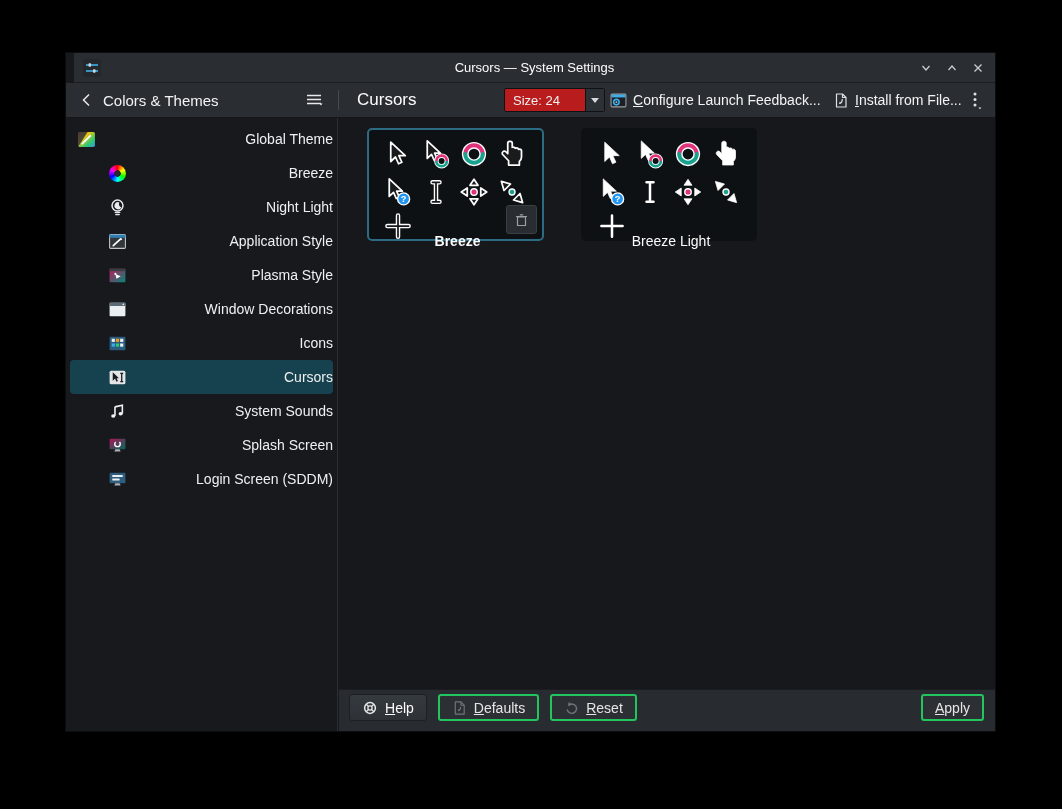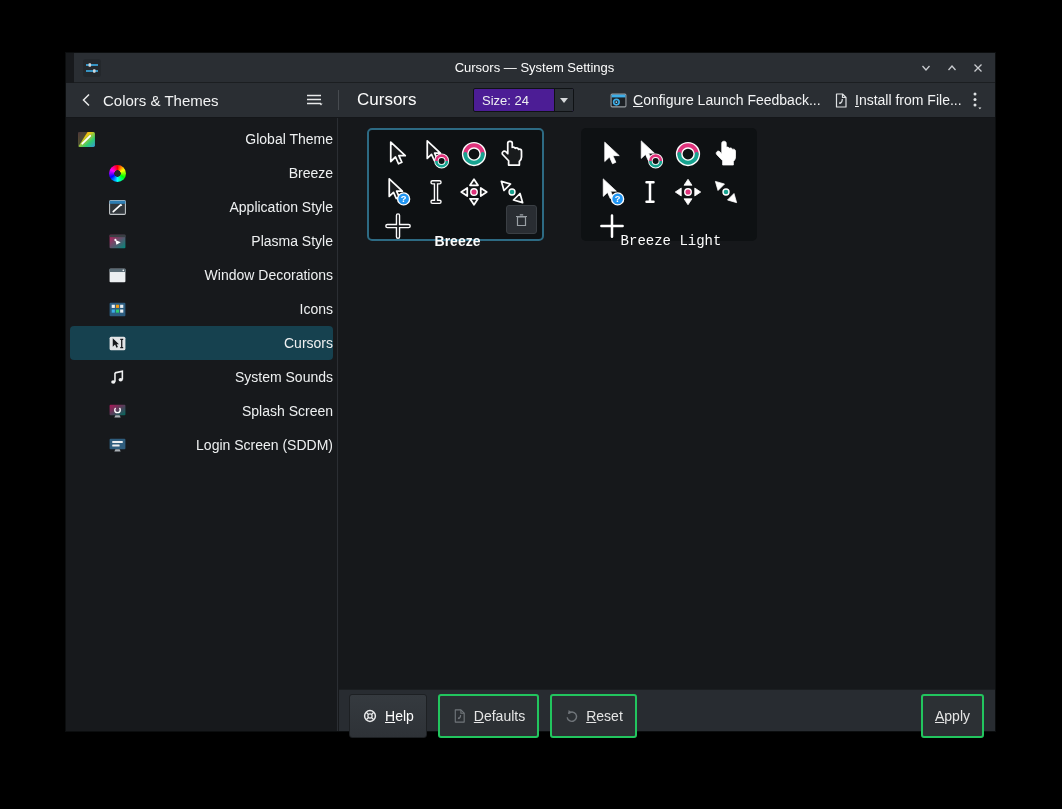--- a/index.html
+++ b/index.html
@@ -20,21 +20,21 @@
   .header { position:absolute; left:0; top:30px; right:0; height:35px; background:#2a2e33;
             border-bottom:1px solid #141619; }
   .hdr-side { position:absolute; left:0; top:0; width:272px; height:34px; display:flex; align-items:center; }
   .back-btn { width:26px; height:26px; margin-left:8px; display:flex; align-items:center; justify-content:center; }
   .side-title { color:#f2f3f4; font-size:15px; margin-left:3px; }
   .burger-btn { position:absolute; right:10px; top:4px; width:28px; height:26px;
                 display:flex; align-items:center; justify-content:center; }
   .hdr-vsep { position:absolute; left:272px; top:7px; width:1px; height:20px; background:#474b50; }
   .hdr-main { position:absolute; left:273px; top:0; right:0; height:34px; display:flex; align-items:center; }
   .page-title { color:#fcfcfc; font-size:17px; margin-left:18px; }
-  .combo { position:absolute; left:134px; top:5px; width:101px; height:24px; background:#4c1d95;
+  .combo { position:absolute; left:165px; top:5px; width:101px; height:24px; background:#b91c1c;
            border:1px solid #0f1214; border-radius:2px; display:flex; align-items:center; }
   .combo-text { color:#eef0f1; font-size:13px; padding-left:8px; flex:1; }
   .combo-arrow { width:19px; height:22px; background:#2c3136; border-left:1px solid #0f1214;
                  display:flex; align-items:center; justify-content:center; border-radius:0 1px 1px 0; }
   .combo-arrow .tri { width:0; height:0; border-left:4px solid transparent; border-right:4px solid transparent;
                       border-top:5px solid #d6d9db; }
   .tool-btn { display:flex; align-items:center; gap:6px; color:#f2f3f4; font-size:14px;
               height:28px; padding:0 6px; border-radius:3px; }
   .tb-cfg { position:absolute; left:265px; }
   .tb-install { position:absolute; left:488px; }
@@ -58,21 +58,21 @@
   .main { position:absolute; left:273px; top:65px; right:0; bottom:42px; background:#16181b; }
   .theme-card { position:absolute; border-radius:5px; background:#0e1113; }
   .card-breeze { left:28px; top:10px; width:177px; height:113px; border:2px solid #2d6a83; }
   .card-breeze-light { left:242px; top:10px; width:176px; height:113px; border:2px solid transparent; }
   .cur-grid { position:absolute; inset:0; padding:5px 10px; display:grid;
               grid-template-columns:repeat(4,38px); grid-template-rows:38px 38px 30px;
               justify-items:center; align-items:center; }
   .cur { width:30px; height:30px; }
   .card-label { position:absolute; top:115px; height:18px; text-align:center; font-size:14px; color:#fcfcfc; }
   .lbl-breeze { left:28px; width:181px; font-weight:bold; }
-  .lbl-breeze-light { left:242px; width:180px; font-weight:normal;font-family:Liberation Mono, monospace; }
+  .lbl-breeze-light { left:242px; width:180px; font-weight:normal; }
   .trash-btn { position:absolute; right:5px; bottom:5px; width:31px; height:29px;
                background:rgba(43,48,53,.92); border:1px solid #3a3f44; border-radius:3px;
                display:flex; align-items:center; justify-content:center; }
 
   
   .c-dark  .body { fill:#191b1d; stroke:#fcfcfc; stroke-width:1.4; stroke-linejoin:round; }
   .c-light .body { fill:#ffffff; stroke:#ffffff; stroke-width:0.6; stroke-linejoin:round; }
   .c-dark  .line-halo { stroke:#fcfcfc; stroke-width:3.6; fill:none; stroke-linecap:round; }
   .c-dark  .line-ink  { stroke:#17191c; stroke-width:1.4; fill:none; stroke-linecap:round; }
   .c-light .line-halo { stroke:#ffffff; stroke-width:2.0; fill:none; stroke-linecap:round; }
@@ -81,21 +81,21 @@
   .arc-pink { stroke:#e0337c; stroke-width:3.1; fill:none; stroke-linecap:round; }
   .arc-teal { stroke:#16a28f; stroke-width:3.1; fill:none; stroke-linecap:round; }
   .ring-halo-s { stroke:#fcfcfc; stroke-width:3.6; fill:none; }
   .arc-pink-s { stroke:#e0337c; stroke-width:2.2; fill:none; }
   .arc-teal-s { stroke:#16a28f; stroke-width:2.2; fill:none; }
 
   
   .footer { position:absolute; left:273px; right:0; bottom:0; height:42px; background:#282c31;
             border-top:1px solid #1b1e21; }
   .f-left { position:absolute; left:10px; top:4px; display:flex; gap:11px; }
-  .btn { height:44px; padding:0 12px; display:flex; align-items:center; gap:7px;
+  .btn { height:27px; padding:0 12px; display:flex; align-items:center; gap:7px;
          font-size:14px; border-radius:3px; }
   .btn.enabled { background:linear-gradient(#353a3f,#2e3237); border:1px solid #1d2023; color:#fcfcfc; }
   .btn.disabled { background:#2c3034; border:2px solid #22c55e; color:#e5e5e5; }
   .btn-apply { position:absolute; right:11px; top:4px; }
   u { text-decoration:underline; }
 </style>
 </head>
 <body>
 
 <div class="window">
@@ -200,20 +200,28 @@
       <span>Global Theme</span>
     </div>
 
     <div class="side-item lvl1">
       <span class="side-ico">
           <span class="colorwheel"></span>
         </span>
       <span>Breeze</span>
     </div>
 
+    <div class="side-item lvl1">
+      <svg class="side-ico" viewBox="0 0 18 18">
+        <circle cx="9" cy="7.2" r="5.2" fill="none" stroke="#e8eaec" stroke-width="1.4"></circle>
+        <path d="M10.8 4.2 a3.4 3.4 0 1 0 1.8 4.6 a3 3 0 0 1 -1.8 -4.6" fill="#e8eaec"></path>
+        <path d="M6.8 13.6 h4.4 M7.4 15.6 h3.2" stroke="#e8eaec" stroke-width="1.3" stroke-linecap="round"></path>
+      </svg>
+      <span>Night Light</span>
+    </div>
 
     <div class="side-item lvl1">
       <svg class="side-ico" viewBox="0 0 18 18">
         <rect x="1.5" y="2.5" width="15" height="13" rx="1" fill="#32373c" stroke="#c3c7ca" stroke-width="1"></rect>
         <rect x="1.5" y="2.5" width="15" height="3" fill="#2e7db3"></rect>
         <path d="M5 13 L12 6.5" stroke="#ffffff" stroke-width="1.6" stroke-linecap="round"></path>
         <path d="M12.4 6 l1.2 1.2 -1.9 0.6 Z" fill="#fff"></path>
       </svg>
       <span>Application Style</span>
     </div>

